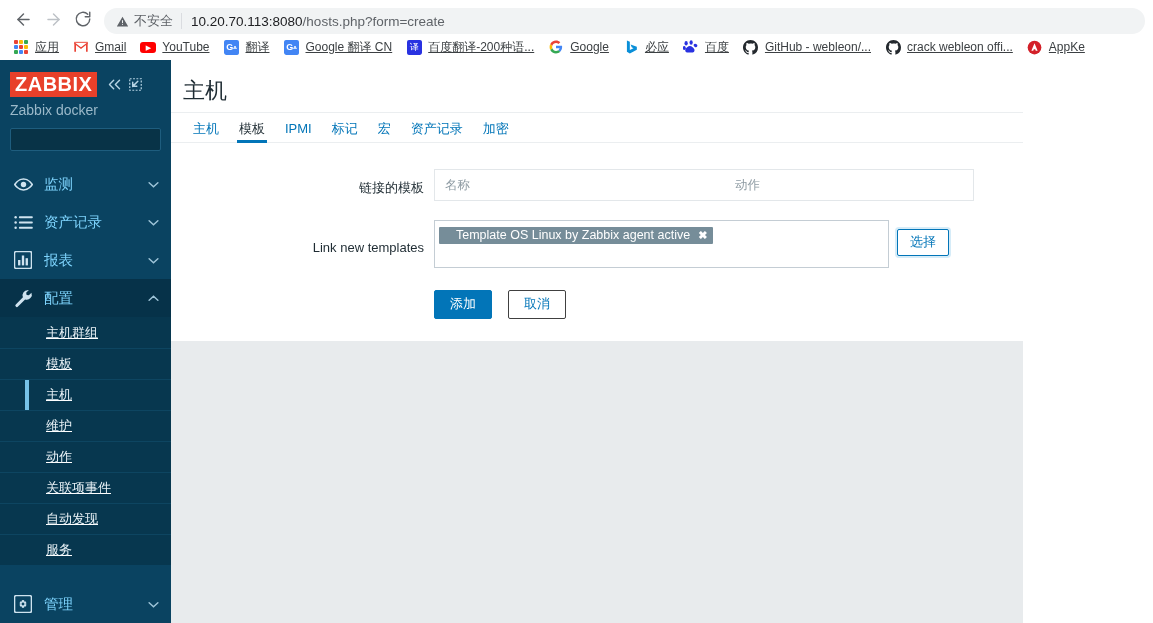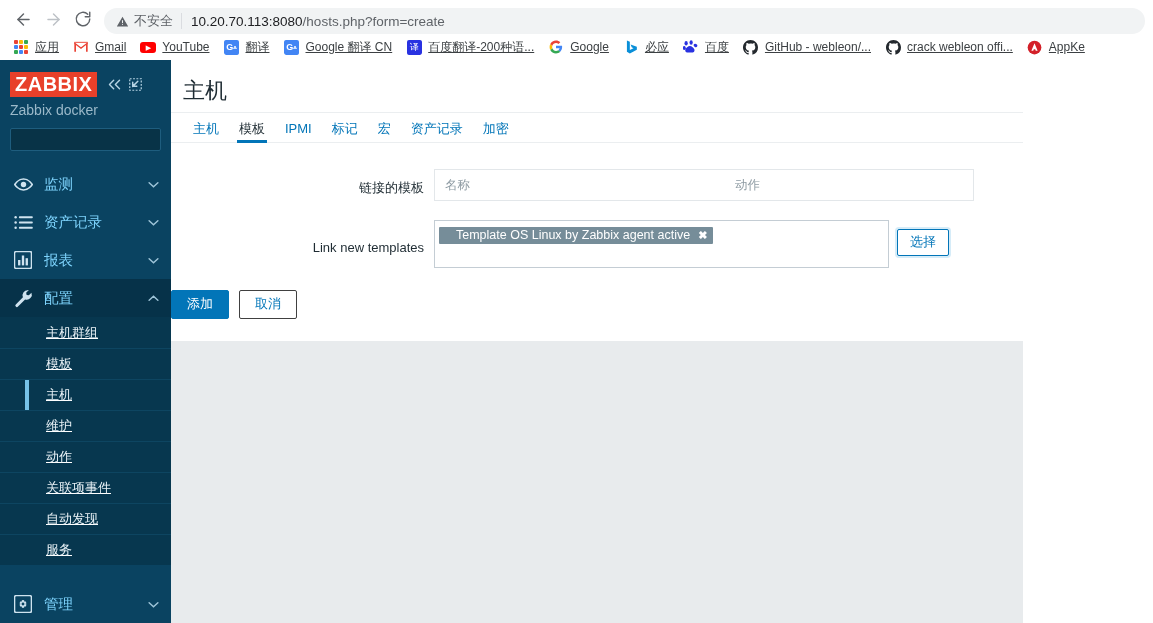--- a/index.html
+++ b/index.html
@@ -359,23 +359,24 @@
     color: #0275b8;
     font-size: 13px;
     padding: 4px 12px 5px 12px;
     border-radius: 2px;
     font-family: "Liberation Sans", sans-serif;
     box-shadow: 0 0 0 2px #d6ecf8;
     line-height: 1.2;
   }
 
   .form-actions {
+    padding-left: 263px;
     margin-top: 22px;
     display: flex;
-    gap: 10px;
+    gap: 16px;
   }
   .btn {
     font-size: 13px;
     padding: 5px 15px 6px 15px;
     border-radius: 2px;
     font-family: "Liberation Sans", sans-serif;
     line-height: 1.25;
   }
   .btn-primary {
     background: #0275b8;

